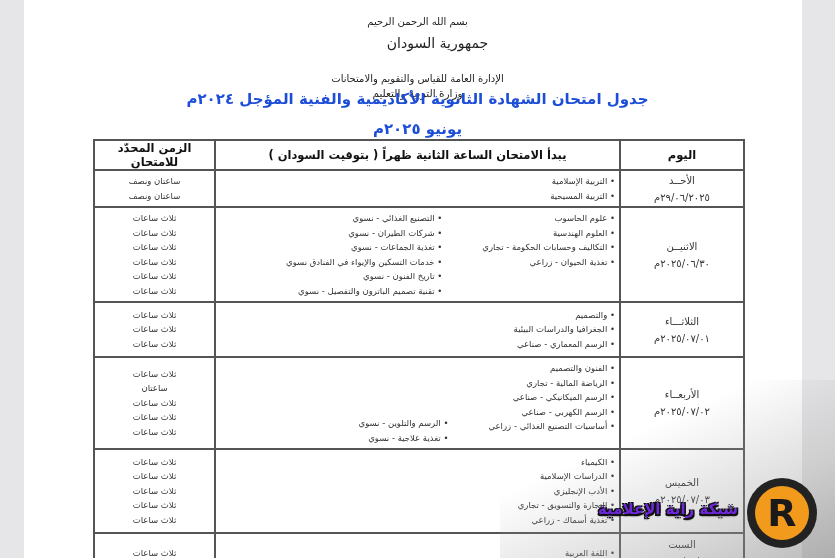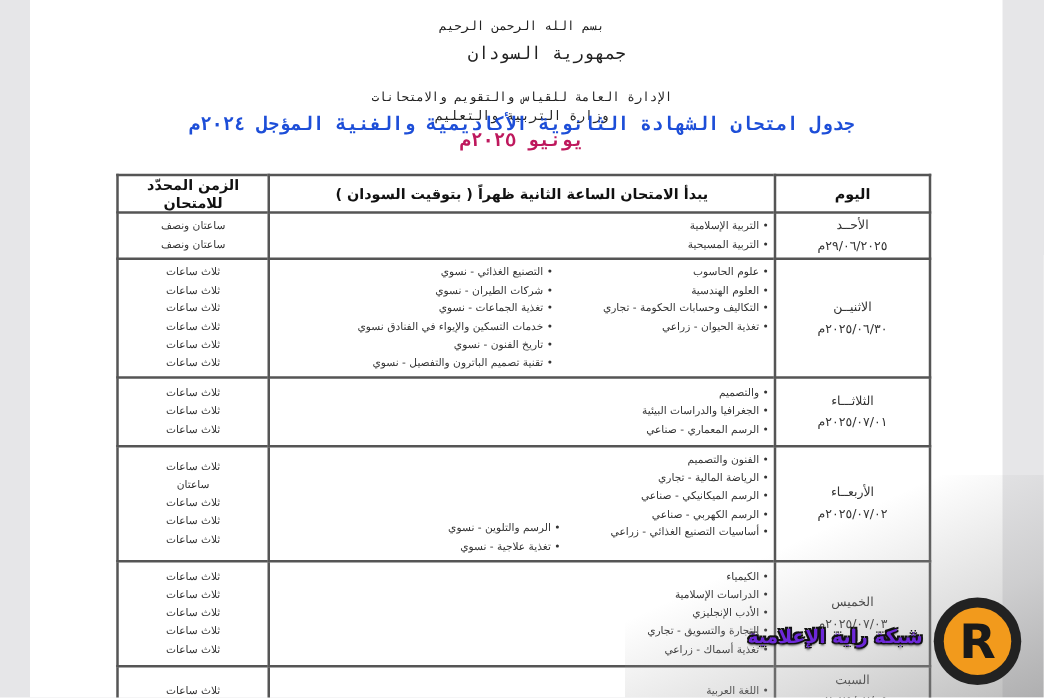--- a/index.html
+++ b/index.html
@@ -10,27 +10,27 @@
   }
   .paper {
     position: absolute; left: 24px; top: 0; width: 778px; height: 558px;
     background: #ffffff;
   }
   .shade {
     position: absolute; left: 500px; top: 380px; width: 335px; height: 178px;
     background: linear-gradient(155deg, rgba(255,255,255,0) 35%, rgba(160,160,160,0.35) 70%, rgba(120,120,120,0.5) 100%);
     pointer-events: none;
   }
-  .heading { position: absolute; left: 0; width: 835px; text-align: center; direction: rtl; color: #222; font-family: Liberation Mono, monospace; }
+  .heading { position: absolute; left: 0; width: 835px; text-align: center; direction: rtl; color: #222; }
   .h-basmala { top: 16px; font-size: 10px; }
   .h-rep { top: 35px; font-size: 14px; margin-left: 20px; }
   .h-min { top: 55px; font-size: 10.5px; margin-top: 32px; }
   .h-dept { top: 73px; font-size: 10px; }
   .h-title { top: 90px; font-size: 15px; font-weight: bold; color: #1d4ed8; }
-  .h-sub { top: 103px; font-size: 15px; font-weight: bold; color: #be185d; }
+  .h-sub { top: 120px; font-size: 15px; font-weight: bold; color: #1d4ed8; }
 
   table.sched {
     position: absolute; left: 93px; top: 139px; width: 652px;
     border-collapse: collapse; direction: rtl; table-layout: fixed;
     font-size: 8.5px; color: #333;
   }
   table.sched td, table.sched th {
     border: 2px solid #555; vertical-align: middle; padding: 0;
   }
   table.sched th {

